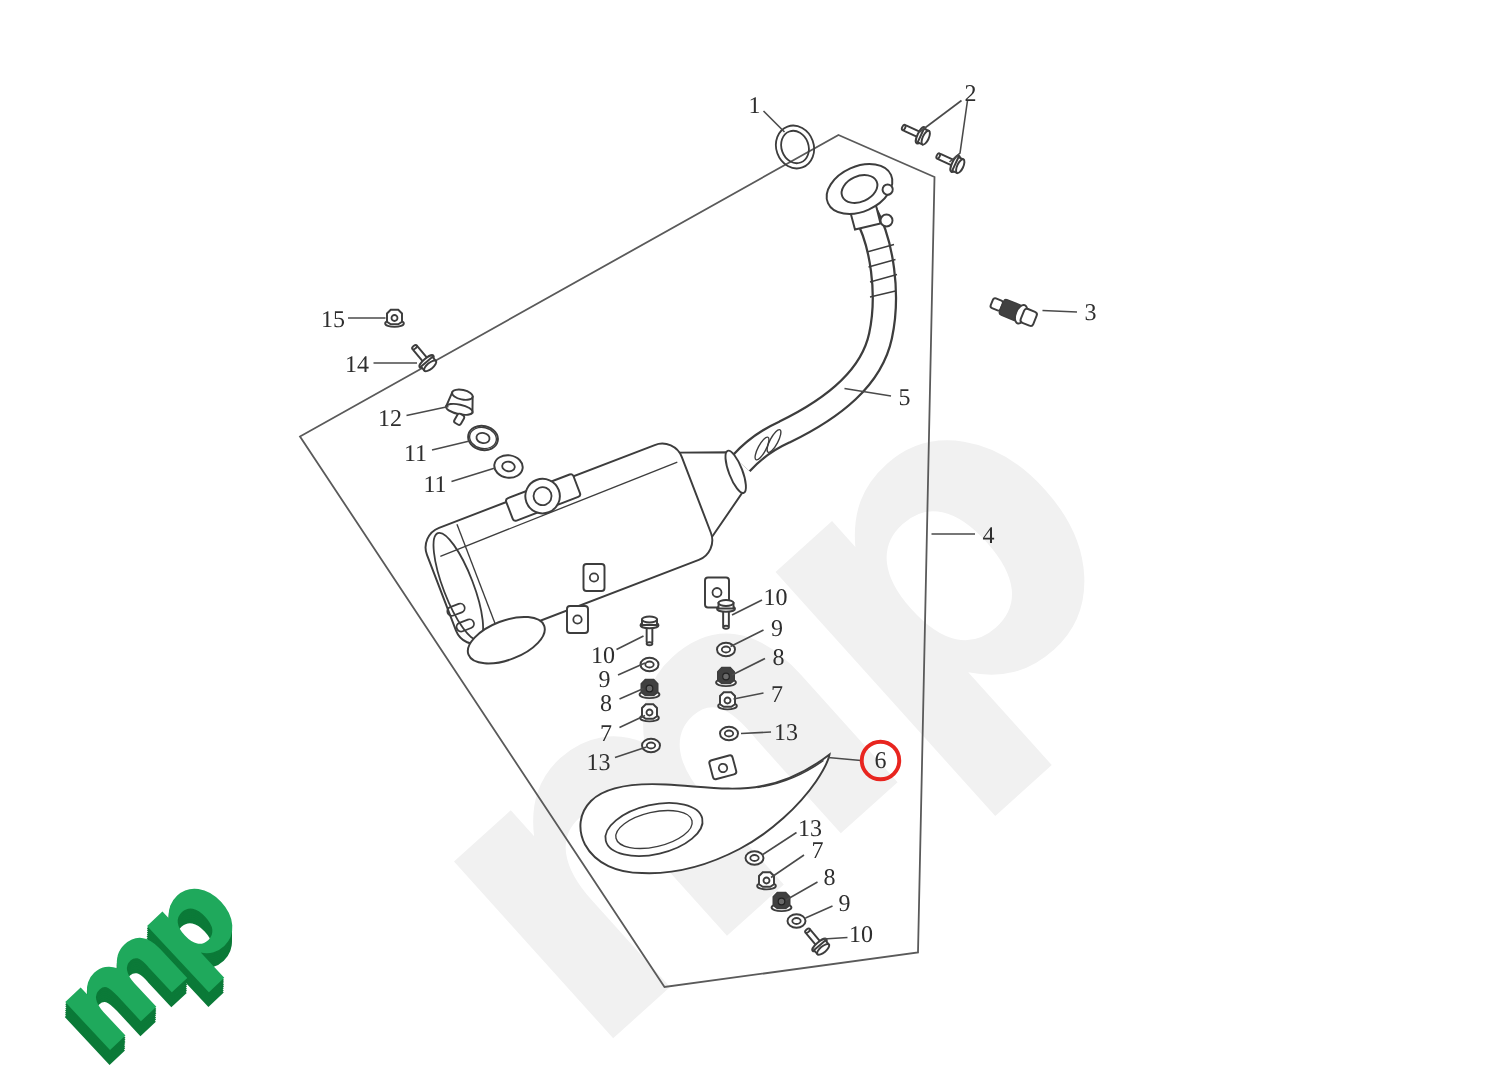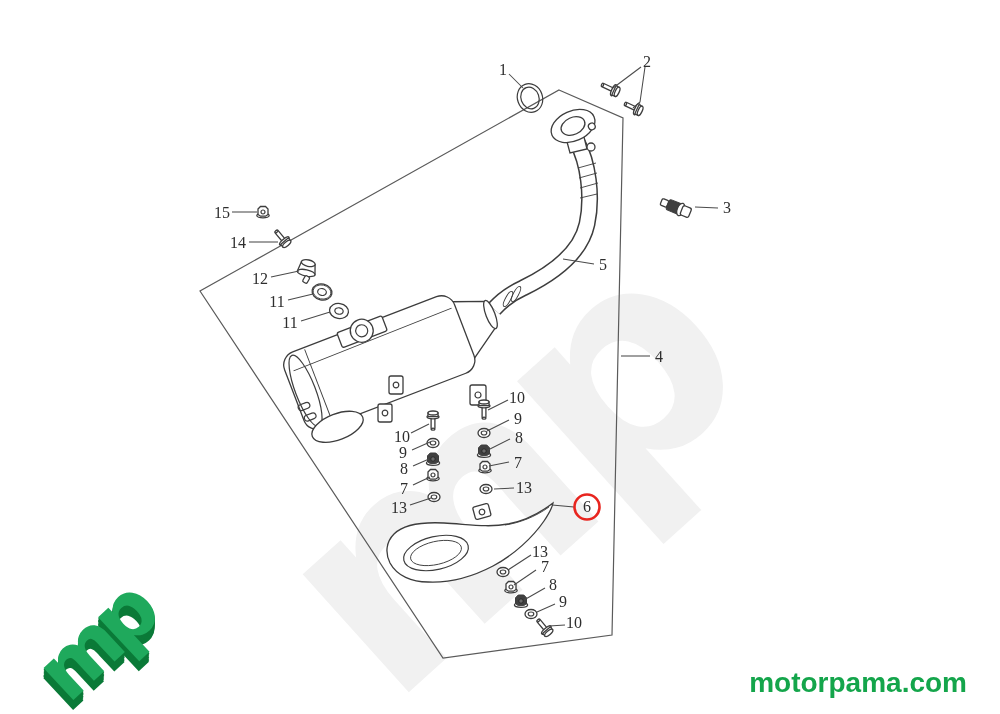--- a/index.html
+++ b/index.html
@@ -276,14 +276,13 @@
     <text class="lbl" x="574" y="628" text-anchor="middle">10</text>
   </g>
 
   <circle class="hl-circle" cx="587" cy="507" r="12.5"></circle>
 </svg>
 
 <div class="logo">
   <span class="logo-text">mp</span>
 </div>
 
-<a class="site">motorpama.com</a>
 </div>
 
 </body></html>

